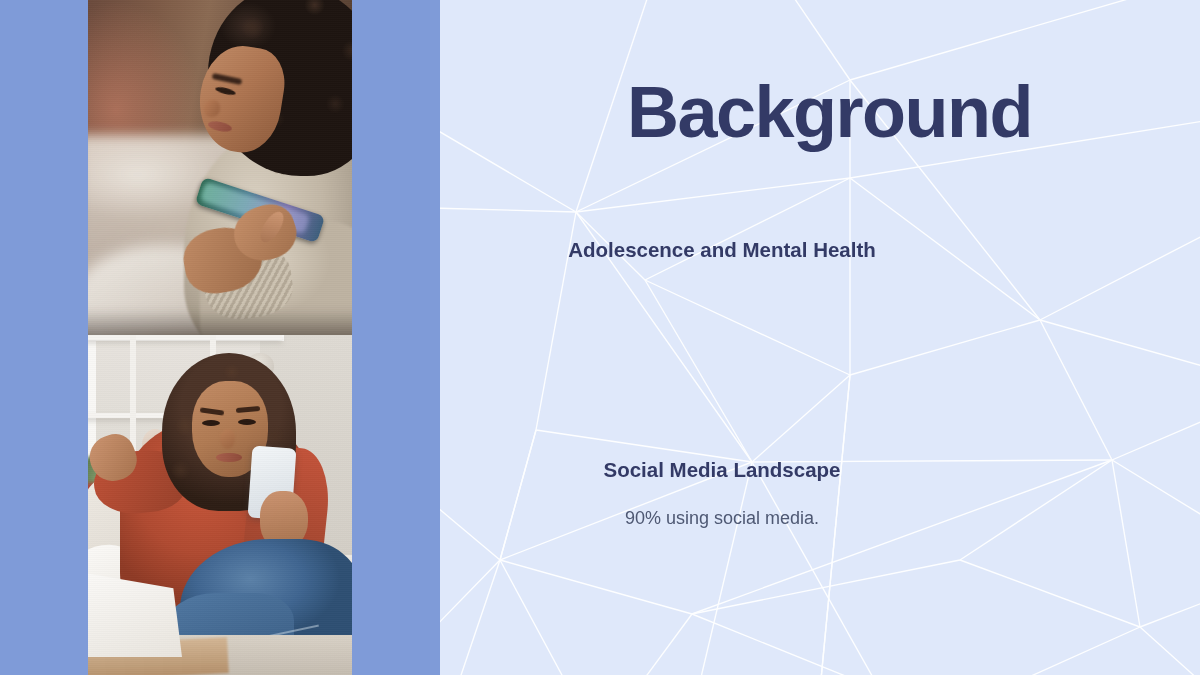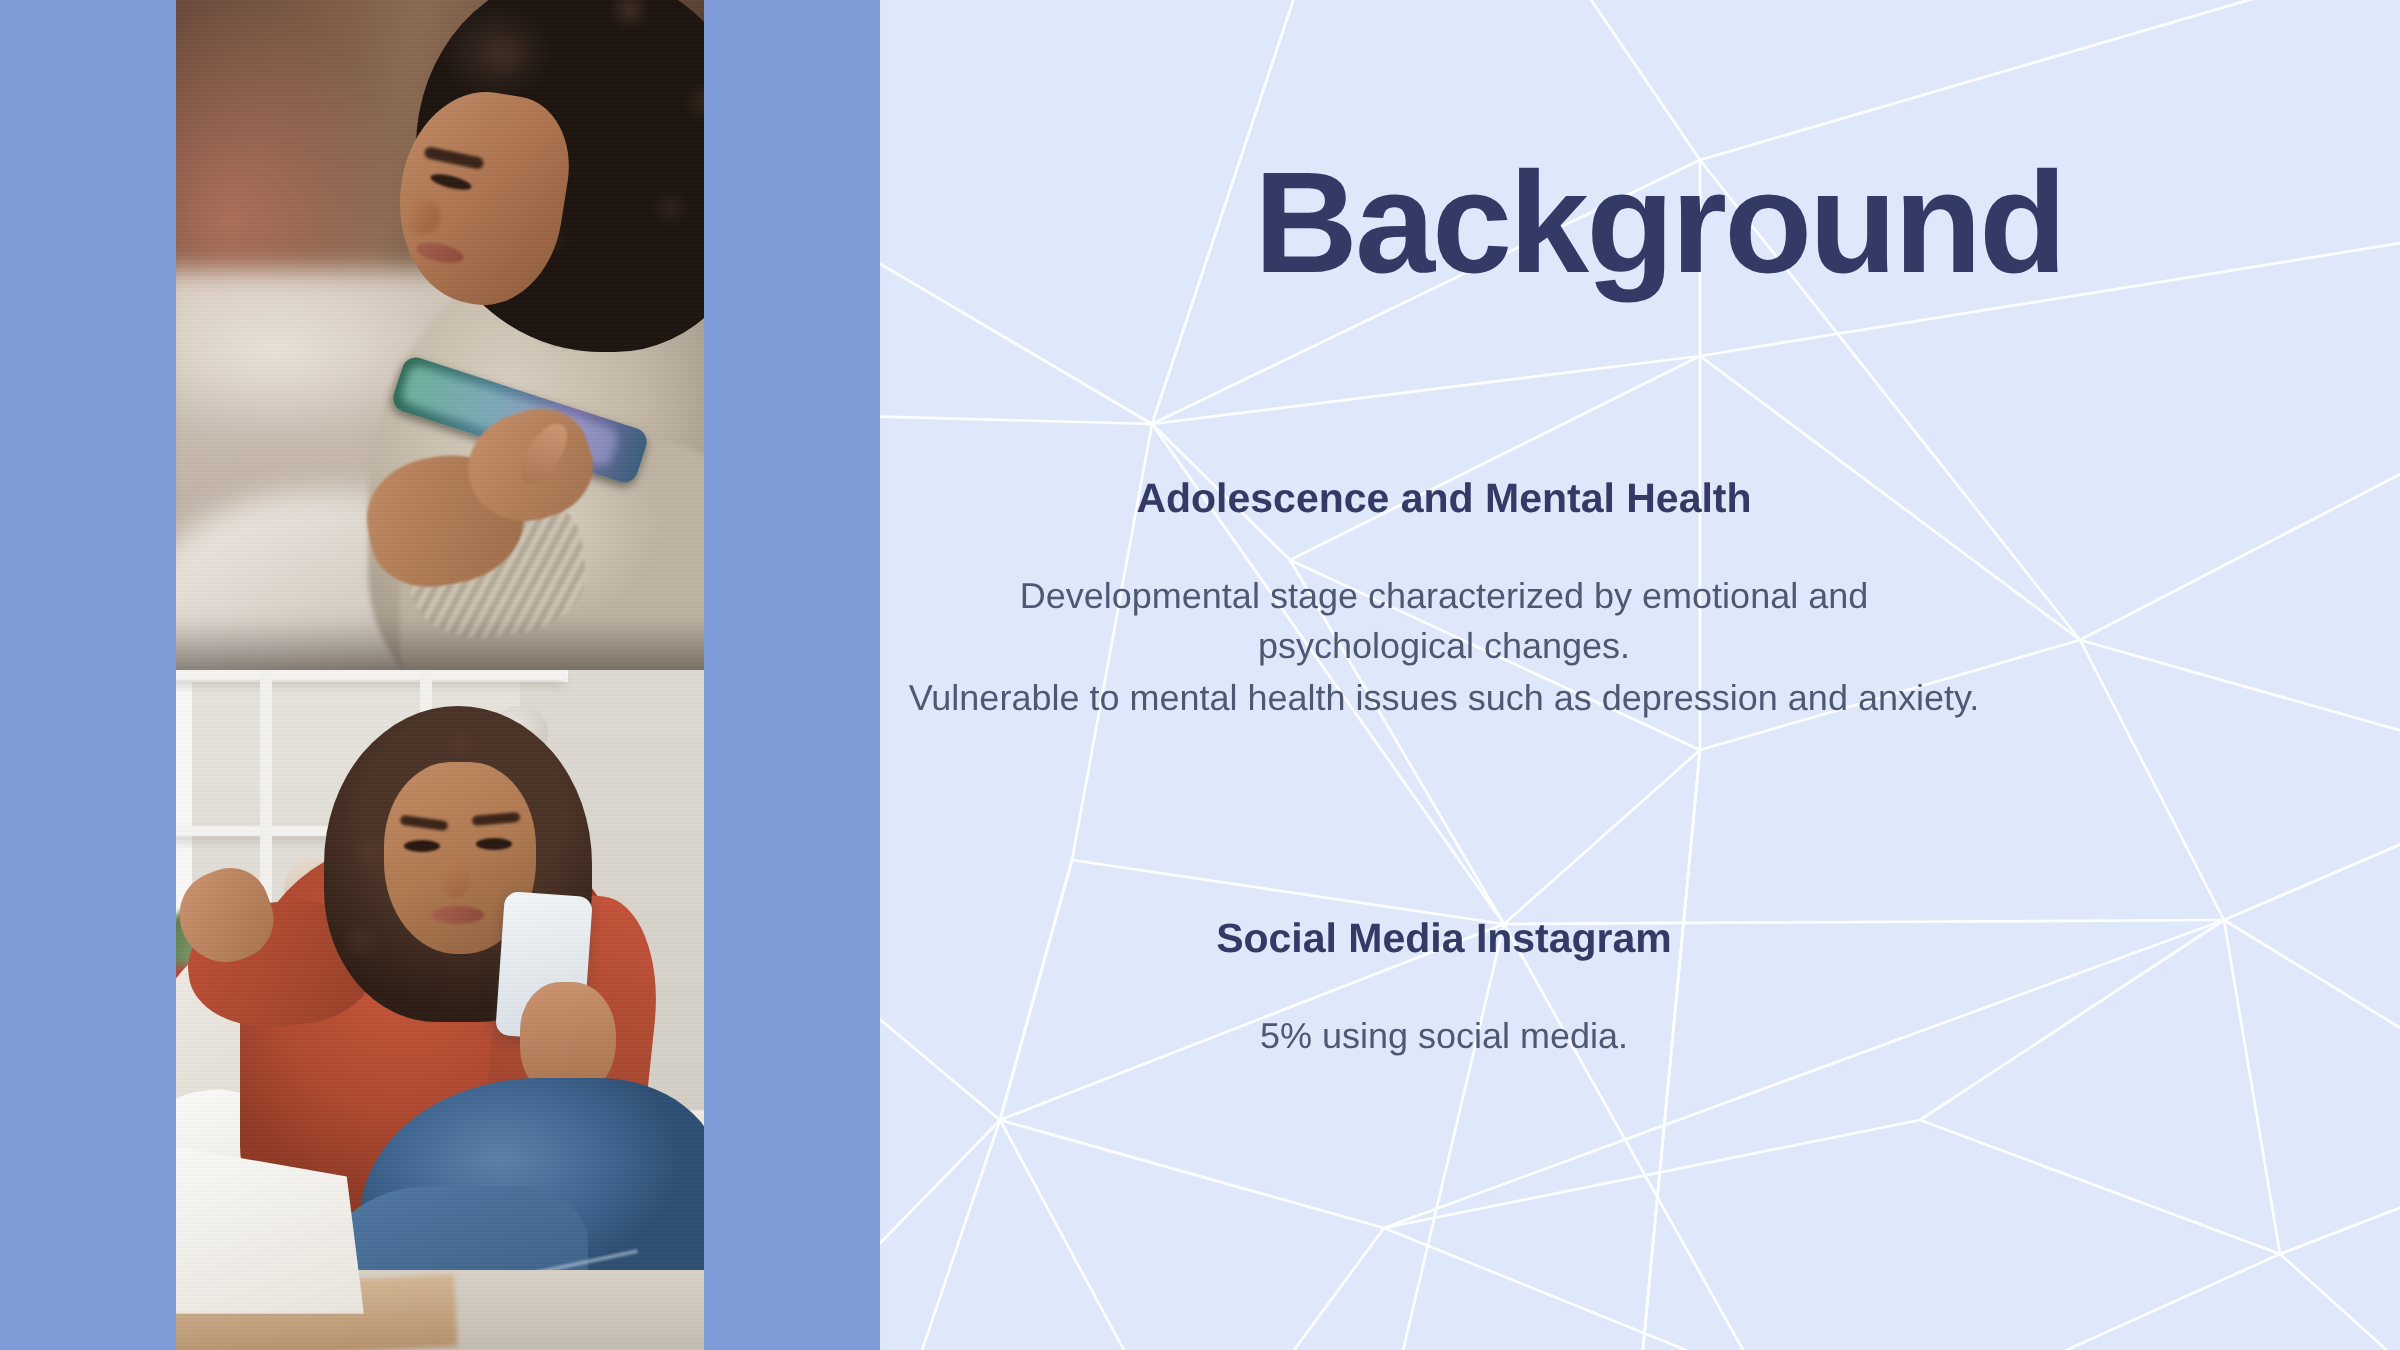--- a/index.html
+++ b/index.html
@@ -562,30 +562,25 @@
         <line x1="380" y1="690" x2="410" y2="375"></line>
       </g>
     </svg>
 
     <div class="content">
 
       <div class="slide-title">Background</div>
 
       <div class="section section-1">
         <div class="section-head">Adolescence and Mental Health</div>
+      </div>
+
+      <div class="section section-2">
+        <div class="section-head">Social Media Landscape</div>
         <div class="section-body">
-          <span class="ln">Developmental stage characterized by emotional and</span>
-          <span class="ln">psychological changes.</span>
-          <span class="ln">Vulnerable to mental health issues such as depression and anxiety.</span>
+          <span class="ln">90% using social media.</span>
         </div>
       </div>
 
-      <div class="section section-2">
-        <div class="section-head">Social Media Instagram</div>
-        <div class="section-body">
-          <span class="ln">5% using social media.</span>
-        </div>
-      </div>
-
     </div>
   </div>
 
 </div>
 
 </body></html>

